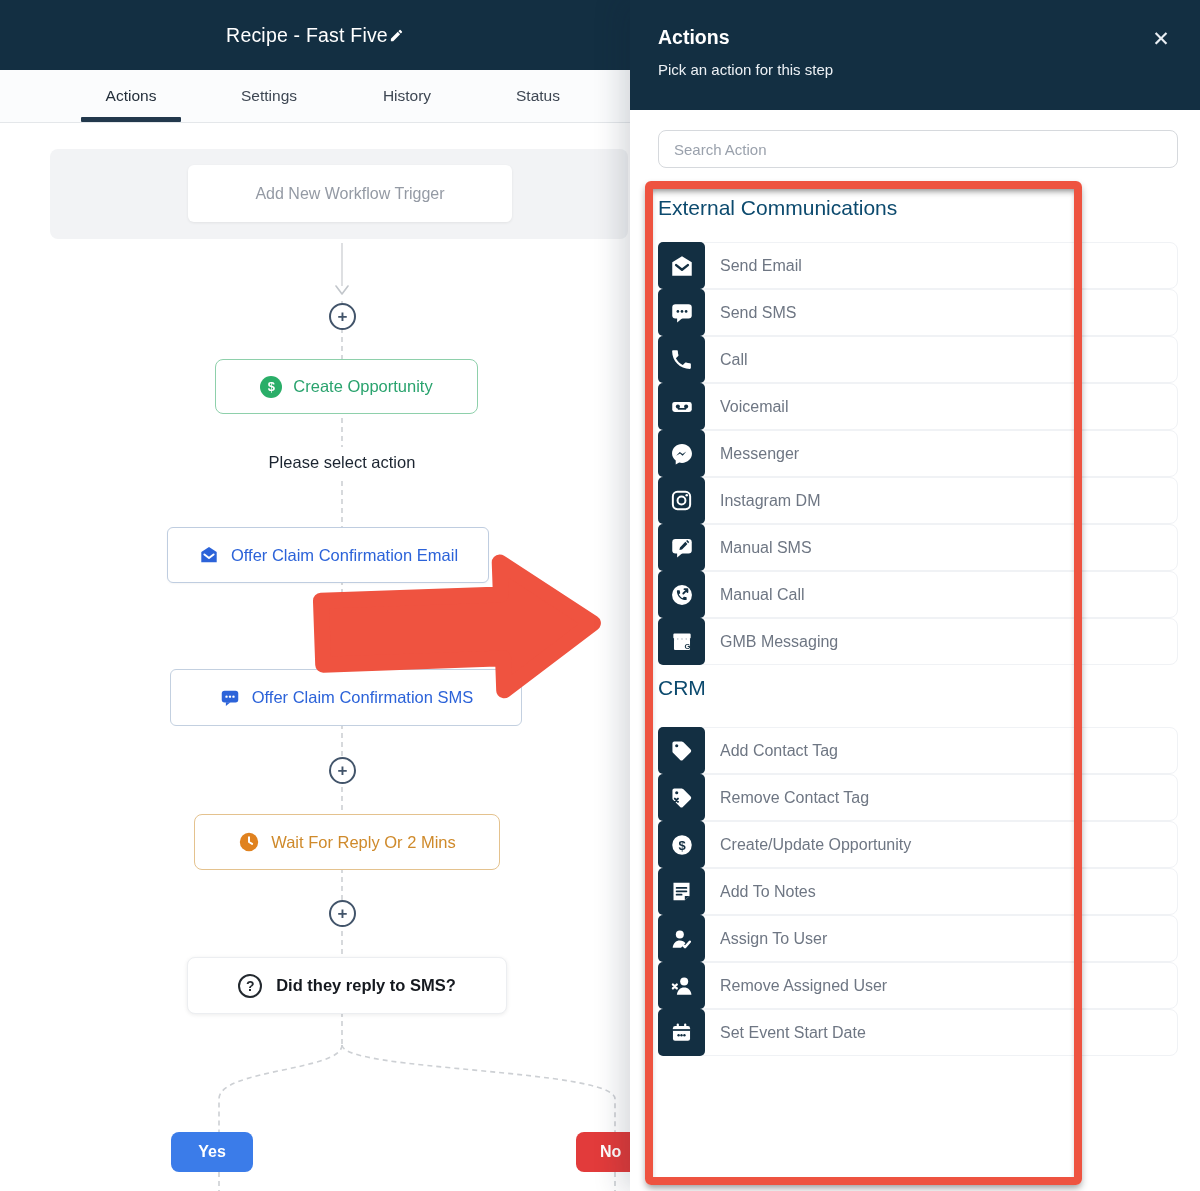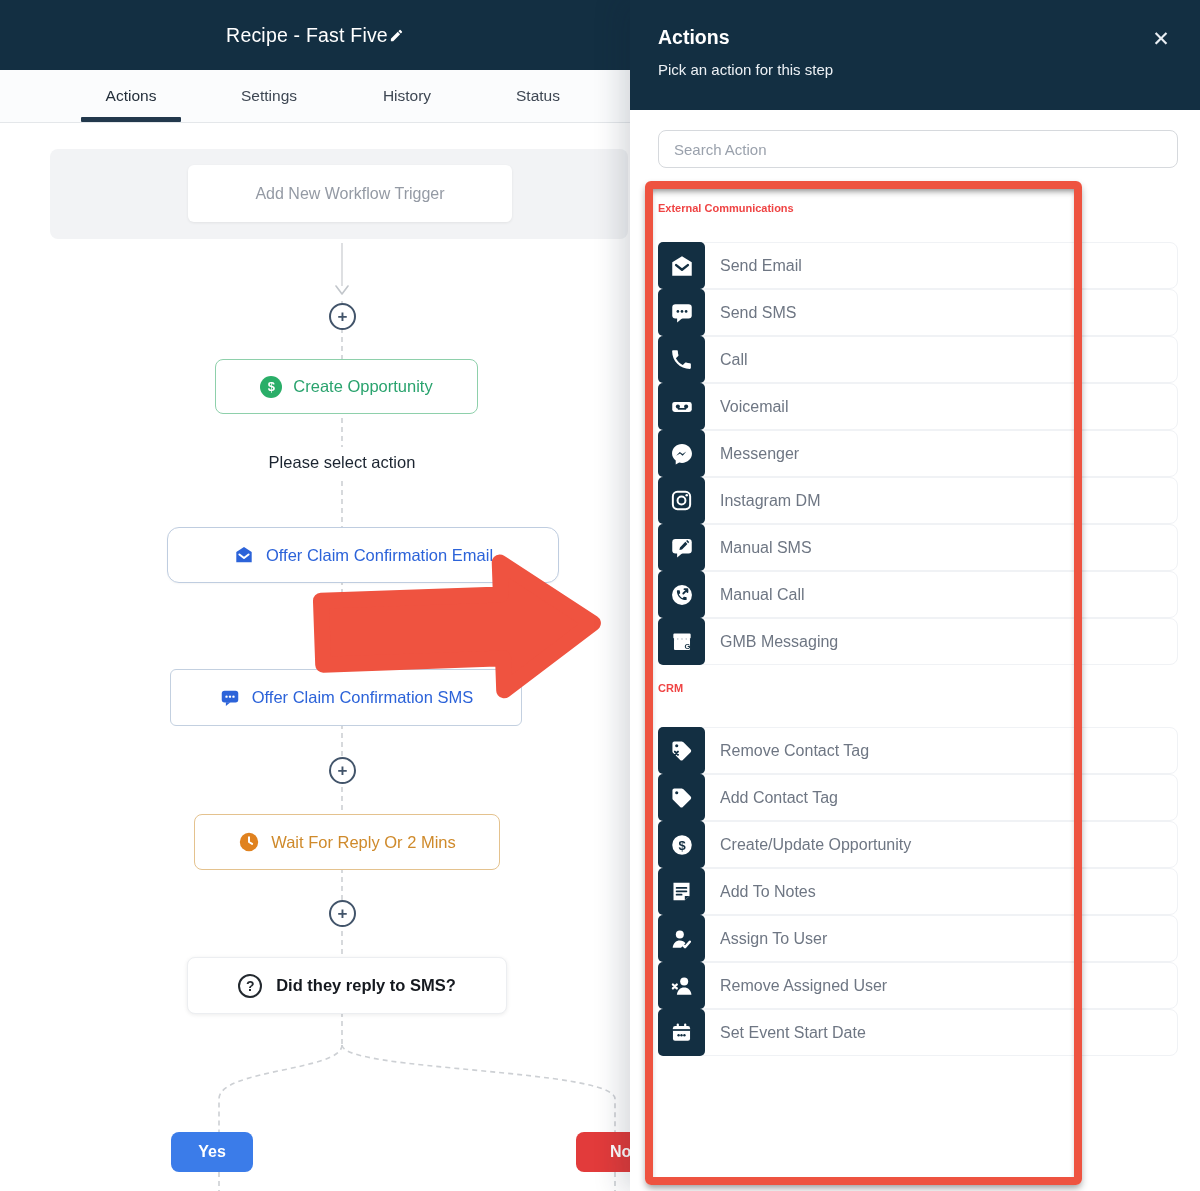--- a/index.html
+++ b/index.html
@@ -37,62 +37,62 @@
     font-size:16px; color:#949aa4; cursor:pointer; }
 
   .plus-node { position:absolute; width:27px; height:27px; border:2px solid #42546a; border-radius:50%;
     background:#fff; color:#42546a; display:flex; align-items:center; justify-content:center;
     font-size:17px; font-weight:700; line-height:1; z-index:2; cursor:pointer; }
 
   .flow-card { position:absolute; background:#fff; display:flex; align-items:center; justify-content:center;
     gap:11px; z-index:2; cursor:pointer; }
   .card-create { left:215px; top:236px; width:263px; height:55px; border:1px solid #8ed0ab; border-radius:8px;
     font-size:16.5px; font-weight:500; color:#2aa36e; }
-  .card-email { left:167px; top:404px; width:392px; height:56px; border:1px solid #bfcde0; border-radius:12px;
+  .card-email { left:167px; top:404px; width:322px; height:56px; border:1px solid #bfcde0; border-radius:6px;
     font-size:16.5px; font-weight:500; color:#2c63d9; box-shadow:0 1px 2px rgba(0,0,0,.04); }
   .card-sms { left:170px; top:546px; width:352px; height:57px; border:1px solid #c3d0e0; border-radius:6px;
     font-size:16.5px; font-weight:500; color:#2c63d9; }
   .card-wait { left:194px; top:691px; width:306px; height:56px; border:1px solid #e4c28e; border-radius:8px;
     font-size:16.5px; font-weight:500; color:#cf8a2b; }
   .card-question { left:187px; top:834px; width:320px; height:57px; border:1px solid #eceef1; border-radius:8px;
     font-size:16.5px; font-weight:600; color:#15191f; box-shadow:0 1px 4px rgba(0,0,0,.08); gap:14px; }
 
   .hint-label { position:absolute; left:342px; top:324px; transform:translateX(-50%);
     background:#fff; padding:6px 14px; font-size:16.5px; color:#1b2430; z-index:2; white-space:nowrap; }
 
   .ic-circle { display:inline-flex; align-items:center; justify-content:center; border-radius:50%; flex:0 0 auto; }
   .ic-dollar-green { width:22px; height:22px; background:#2aae68; color:#fff; font-size:13px; font-weight:700; }
   .ic-question { width:24px; height:24px; border:2px solid #23292f; color:#23292f; background:#fff;
     font-size:14px; font-weight:700; }
 
   .branch-btn { position:absolute; top:1009px; height:40px; border-radius:8px; z-index:2;
     display:flex; align-items:center; color:#fff; font-size:16px; font-weight:700; cursor:pointer; }
   .yes-btn { left:171px; width:82px; background:#3b7ce9; justify-content:center; }
-  .no-btn { left:576px; width:100px; background:#e23b3b; padding-left:34px; }
+  .no-btn { left:576px; width:100px; background:#e23b3b; padding-left:24px; }
 
   .arrow-annotation { position:absolute; left:300px; top:427px; z-index:4; pointer-events:none; }
 
   
   .panel { position:absolute; left:630px; top:0; width:570px; height:1191px; background:#fff; z-index:10;
     box-shadow:-10px 0 26px rgba(16,34,50,.16); }
   .panel-header { position:relative; height:110px; background:#132f42; }
   .panel-title { position:absolute; left:28px; top:26px; font-size:19.5px; font-weight:700; color:#fff; }
   .panel-subtitle { position:absolute; left:28px; top:61px; font-size:15px; color:#edf1f5; }
   .panel-close { position:absolute; right:26px; top:26px; width:26px; height:26px; color:#e9eef3;
     font-size:21px; line-height:26px; text-align:center; cursor:pointer; }
 
   .search-input { display:block; margin:20px 22px 0 28px; width:520px; height:38px;
     border:1px solid #d6d9dd; border-radius:8px; padding:0 15px; font-size:15px; color:#333;
     font-family:"Liberation Sans", sans-serif; outline:none; background:#fff; }
   .search-input::placeholder { color:#9aa1ac; }
 
   .sections { padding:0 22px 0 28px; }
   .section { margin-top:30px; }
   .section:not(:first-child) { margin-top:13px; }
-  .section-title { font-size:11px; font-weight:700; color:#ef4444; line-height:20px; }
+  .section-title { font-size:21px; font-weight:400; color:#0c4a6e; line-height:20px; }
   .rows { margin-top:24px; }
   .section:not(:first-child) .rows { margin-top:29px; }
 
   .action-row { position:relative; height:47px; background:#fff; border:1px solid #f0f2f5; border-radius:8px;
     display:flex; align-items:center; cursor:pointer; }
   .tile { position:absolute; left:-1px; top:-1px; width:47px; height:47px; border-radius:5px;
     background:#132f42; display:flex; align-items:center; justify-content:center; }
   .action-label { margin-left:61px; font-size:16px; color:#6e7683; white-space:nowrap; }
 
   .red-box { position:absolute; left:15px; top:181px; width:437px; height:1004px;
@@ -319,33 +319,33 @@
         </div>
       </div>
       <div class="section">
         <div class="section-title">CRM</div>
         <div class="rows">
           <div class="action-row">
             <span class="tile">
               <svg width="25" height="25" viewBox="0 0 24 24">
                 <path fill="#fff" d="M12.9 3.3H5.1c-1 0-1.8.8-1.8 1.8v7.8c0 .48.19.94.53 1.27l6.9 6.9c.7.7 1.84.7 2.55 0l7.5-7.5c.7-.7.7-1.84 0-2.55l-6.9-6.9c-.34-.34-.8-.53-1.27-.53Z"></path>
                 <circle cx="7.4" cy="7.4" r="1.5" fill="#132f42"></circle>
-                <path stroke="#132f42" stroke-width="1.9" stroke-linecap="round" d="m5.6 13.1 3 3M8.6 13.1l-3 3"></path>
-              </svg>
-            </span>
-            <span class="action-label">Remove Contact Tag</span>
+              </svg>
+            </span>
+            <span class="action-label">Add Contact Tag</span>
           </div>
           <div class="action-row">
             <span class="tile">
               <svg width="25" height="25" viewBox="0 0 24 24">
                 <path fill="#fff" d="M12.9 3.3H5.1c-1 0-1.8.8-1.8 1.8v7.8c0 .48.19.94.53 1.27l6.9 6.9c.7.7 1.84.7 2.55 0l7.5-7.5c.7-.7.7-1.84 0-2.55l-6.9-6.9c-.34-.34-.8-.53-1.27-.53Z"></path>
                 <circle cx="7.4" cy="7.4" r="1.5" fill="#132f42"></circle>
-              </svg>
-            </span>
-            <span class="action-label">Add Contact Tag</span>
+                <path stroke="#132f42" stroke-width="1.9" stroke-linecap="round" d="m5.6 13.1 3 3M8.6 13.1l-3 3"></path>
+              </svg>
+            </span>
+            <span class="action-label">Remove Contact Tag</span>
           </div>
           <div class="action-row">
             <span class="tile">
               <svg width="26" height="26" viewBox="0 0 24 24">
                 <circle cx="12" cy="12" r="9" fill="#fff"></circle>
                 <text x="12" y="16.3" text-anchor="middle" font-size="12" font-weight="bold" fill="#132f42" font-family="Liberation Sans,sans-serif">$</text>
               </svg>
             </span>
             <span class="action-label">Create/Update Opportunity</span>
           </div>

